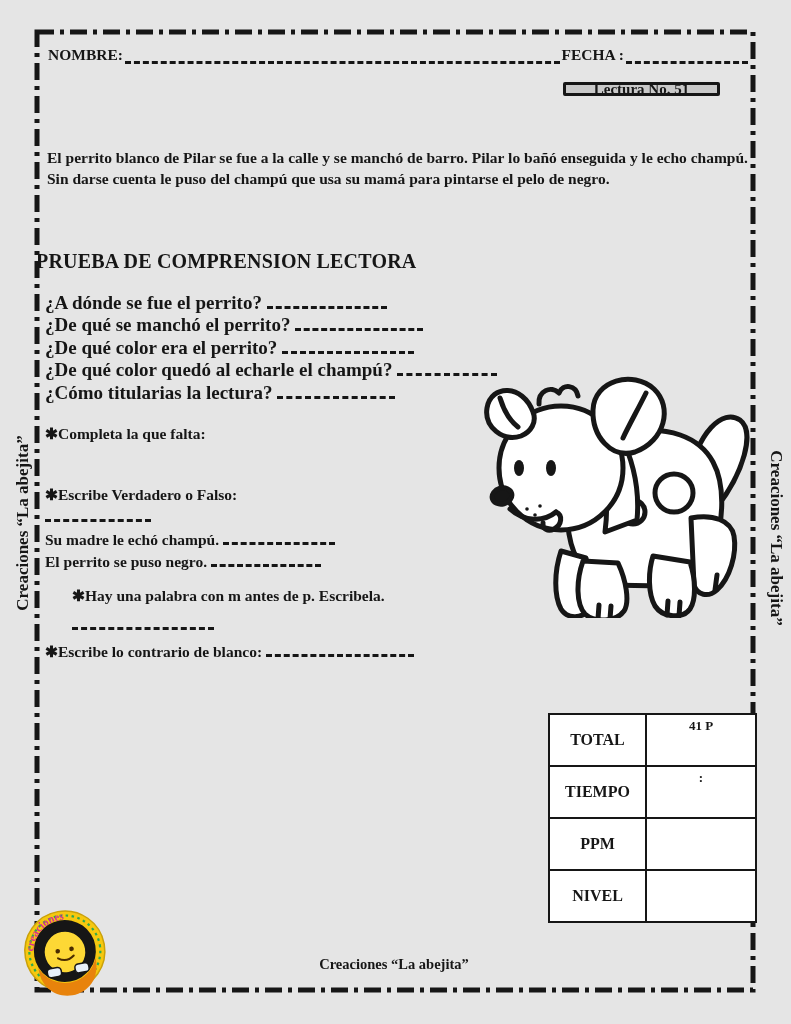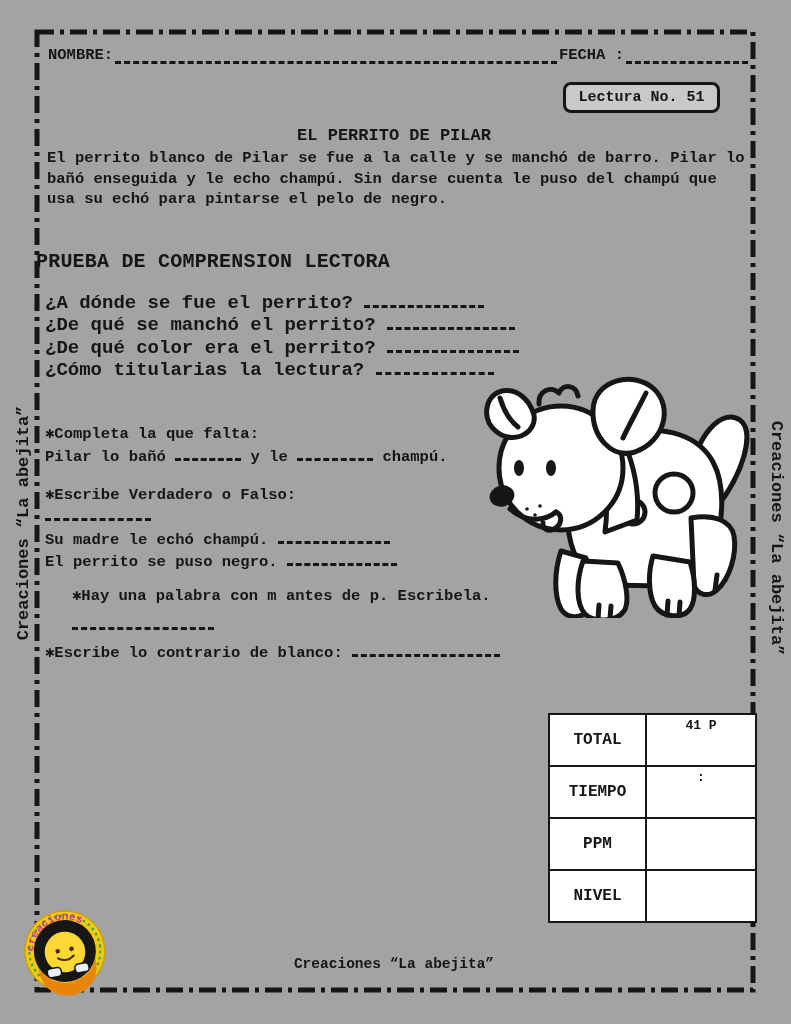--- a/index.html
+++ b/index.html
@@ -1,30 +1,30 @@
 <!DOCTYPE html>
 <html><head>
 <meta charset="utf-8">
 <style>
   html,body { margin:0; padding:0; background:#ffffff; }
   .page {
-    position:relative; width:791px; height:1024px; background:#a3a3a3;
-    font-family:Liberation Mono, monospace;
+    position:relative; width:791px; height:1024px; background:#e5e5e5;
+    font-family:Liberation Serif, serif;
     color:#161616; font-weight:700; overflow:hidden;
   }
   .border-svg { position:absolute; left:0; top:0; }
 
   .header-row { position:absolute; left:48px; top:46px; width:700px; display:flex; align-items:flex-end; font-size:15.5px; }
   .header-blank { border-bottom:3px dashed #161616; height:13px; }
   .grow { flex:1; margin:0 2px; }
   .fecha-blank { width:122px; margin-left:2px; }
 
   .lectura-badge {
-    position:absolute; left:563px; top:82px; width:157px; height:31px;
-    background:#c9c9c9; border:3.5px solid #161616; border-radius:8px;
+    position:absolute; left:563px; top:82px; width:157px; height:14px;
+    background:#c9c9c9; border:3.5px solid #161616; border-radius:2px;
     box-sizing:border-box; display:flex; align-items:center; justify-content:center;
     font-size:15px;
   }
 
   .story-title { position:absolute; left:36px; top:126px; width:716px; text-align:center; font-size:17px; }
   .story-text  { position:absolute; left:47px; top:148px; width:706px; font-size:15.5px; line-height:20.5px; }
 
   .quiz-heading { position:absolute; left:36px; top:250px; width:690px; text-align:left; font-size:20px; letter-spacing:.2px; }
 
   .questions { position:absolute; left:45px; top:292px; font-size:19px; line-height:22.4px; }
@@ -64,41 +64,34 @@
     <span>NOMBRE:</span>
     <span class="header-blank grow"></span>
     <span>FECHA :</span>
     <span class="header-blank fecha-blank"></span>
   </div>
 
   <div class="lectura-badge">
     <span>Lectura No. 51</span>
   </div>
 
-  <div class="story-title">EL PERRITO DE PILAR</div>
-  <div class="story-text">El perrito blanco de Pilar se fue a la calle y se manchó de barro. Pilar lo bañó enseguida y le echo champú. Sin darse cuenta le puso del champú que usa su echó para pintarse el pelo de negro.</div>
+  <div class="story-text">El perrito blanco de Pilar se fue a la calle y se manchó de barro. Pilar lo bañó enseguida y le echo champú. Sin darse cuenta le puso del champú que usa su mamá para pintarse el pelo de negro.</div>
 
   <div class="quiz-heading">PRUEBA DE COMPRENSION LECTORA</div>
 
   <div class="questions">
     <div class="q-line"><span>¿A dónde se fue el perrito?</span> <span class="blank" style="width:120px"></span></div>
     <div class="q-line"><span>¿De qué se manchó el perrito?</span> <span class="blank" style="width:128px"></span></div>
     <div class="q-line"><span>¿De qué color era el perrito?</span> <span class="blank" style="width:132px"></span></div>
+    <div class="q-line"><span>¿De qué color quedó al echarle el champú?</span> <span class="blank" style="width:100px"></span></div>
     <div class="q-line"><span>¿Cómo titularias la lectura?</span> <span class="blank" style="width:118px"></span></div>
   </div>
 
   <div class="sec-completa">
     <div>✱Completa la que falta:</div>
-    <div class="q-line">
-      <span>Pilar lo bañó</span>
-      <span class="blank" style="width:66px"></span>
-      <span>y le</span>
-      <span class="blank" style="width:76px"></span>
-      <span>champú.</span>
-    </div>
   </div>
 
   <div class="sec-vf">
     <div>✱Escribe Verdadero o Falso:</div>
     <div class="q-line"> <span class="blank" style="width:106px"></span></div>
     <div class="q-line"><span>Su madre le echó champú.</span> <span class="blank" style="width:112px"></span></div>
     <div class="q-line"><span>El perrito se puso negro.</span> <span class="blank" style="width:110px"></span></div>
   </div>
 
   <div class="sec-hay">

